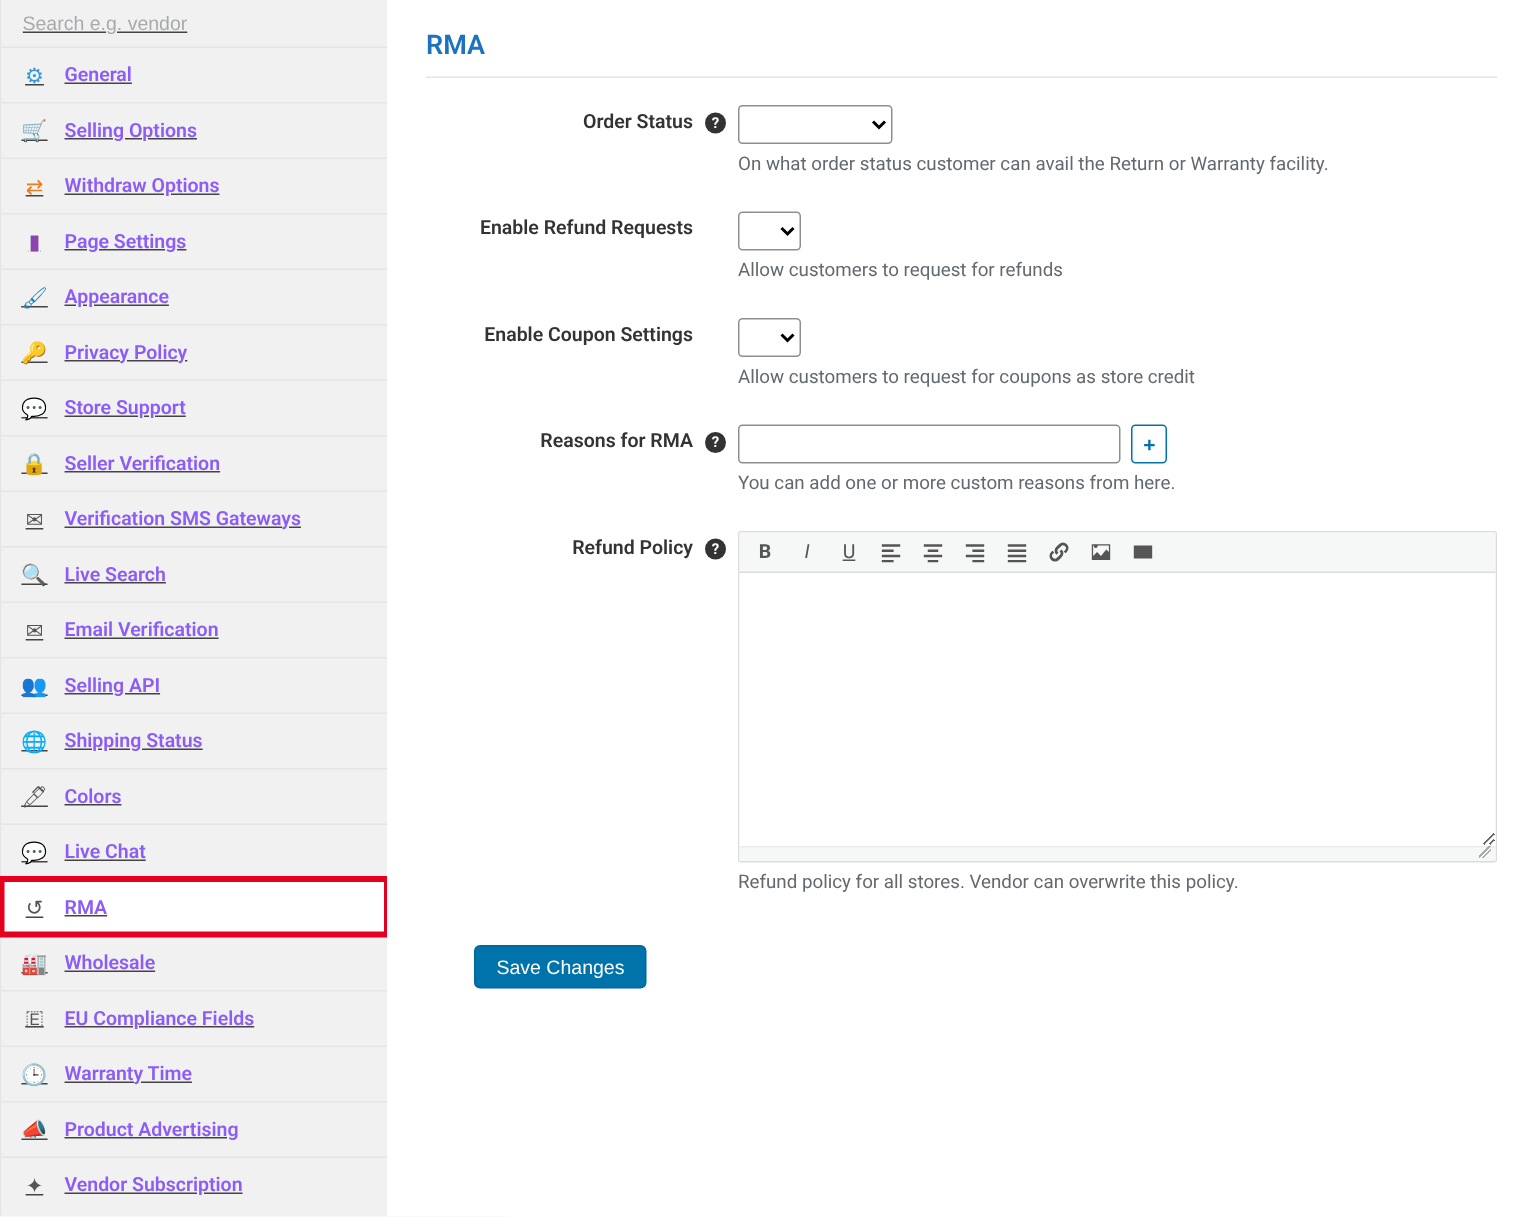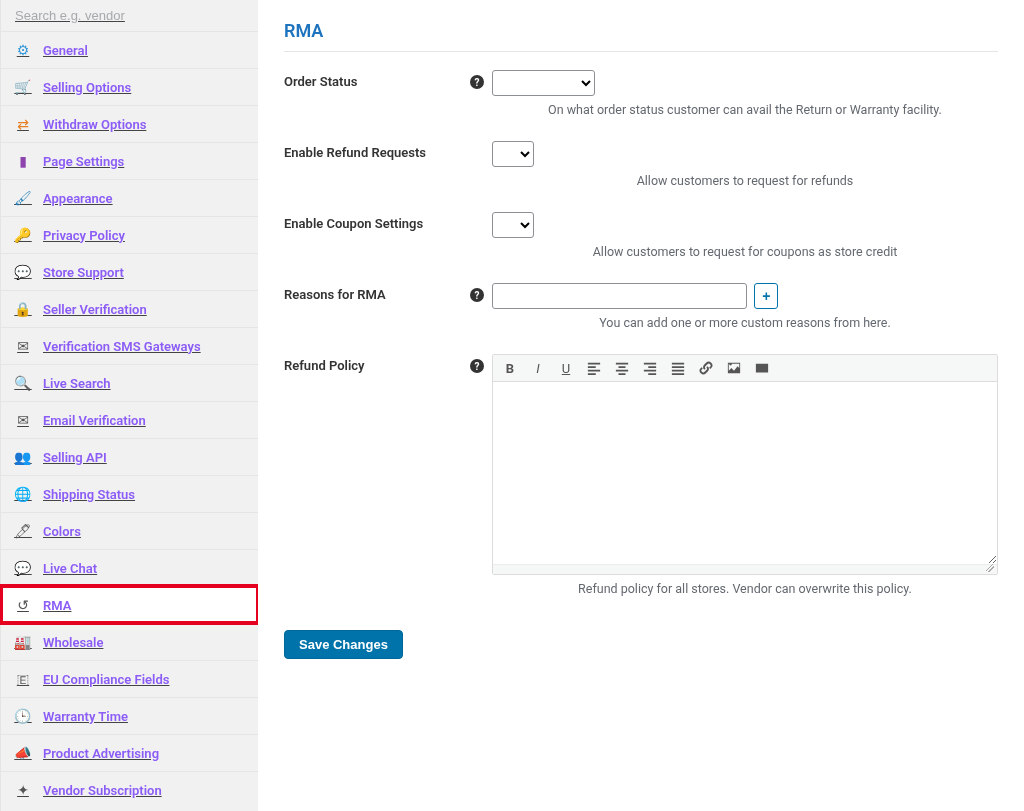--- a/index.html
+++ b/index.html
@@ -87,20 +87,21 @@
     align-items: flex-start;
     margin-bottom: 24px;
   }
   .form-label {
     width: 178px;
     font-weight: 600;
     color: #333;
     font-size: 13px;
     padding-top: 4px;
     flex-shrink: 0;
+    text-align: right;
   }
   .form-help-col {
     width: 30px;
     display: flex;
     justify-content: center;
     padding-top: 5px;
     flex-shrink: 0;
   }
   .help-icon {
     width: 14px;
@@ -141,21 +142,20 @@
     font-size: 14px;
     font-weight: bold;
     margin-left: 4px;
     cursor: pointer;
     vertical-align: top;
   }
   .description {
     color: #646970;
     font-size: 12.5px;
     margin-top: 6px;
-    text-align: center;
   }
 
   
   .editor-wrap {
     border: 1px solid #dcdcde;
     border-radius: 2px;
     background: #fff;
     width: 100%;
     max-width: 520px;
   }
@@ -205,23 +205,24 @@
       linear-gradient(135deg, transparent 40%, #aaa 40%, #aaa 50%, transparent 50%, transparent 60%, #aaa 60%, #aaa 70%, transparent 70%);
   }
 
   .save-btn {
     background: #0073aa;
     color: #fff;
     border: 1px solid #006799;
     border-radius: 4px;
     padding: 6px 14px;
     font-size: 13px;
-    font-weight: 700;
+    font-weight: 400;
     cursor: pointer;
     margin-top: 10px;
+    margin-left: 32px;
   }
 </style>
 </head>
 <body>
 
 <div class="layout">
 
   <div class="sidebar">
     <input class="sidebar-search" type="text" placeholder="Search e.g. vendor" style="">
     <div id="sidebar-list">

